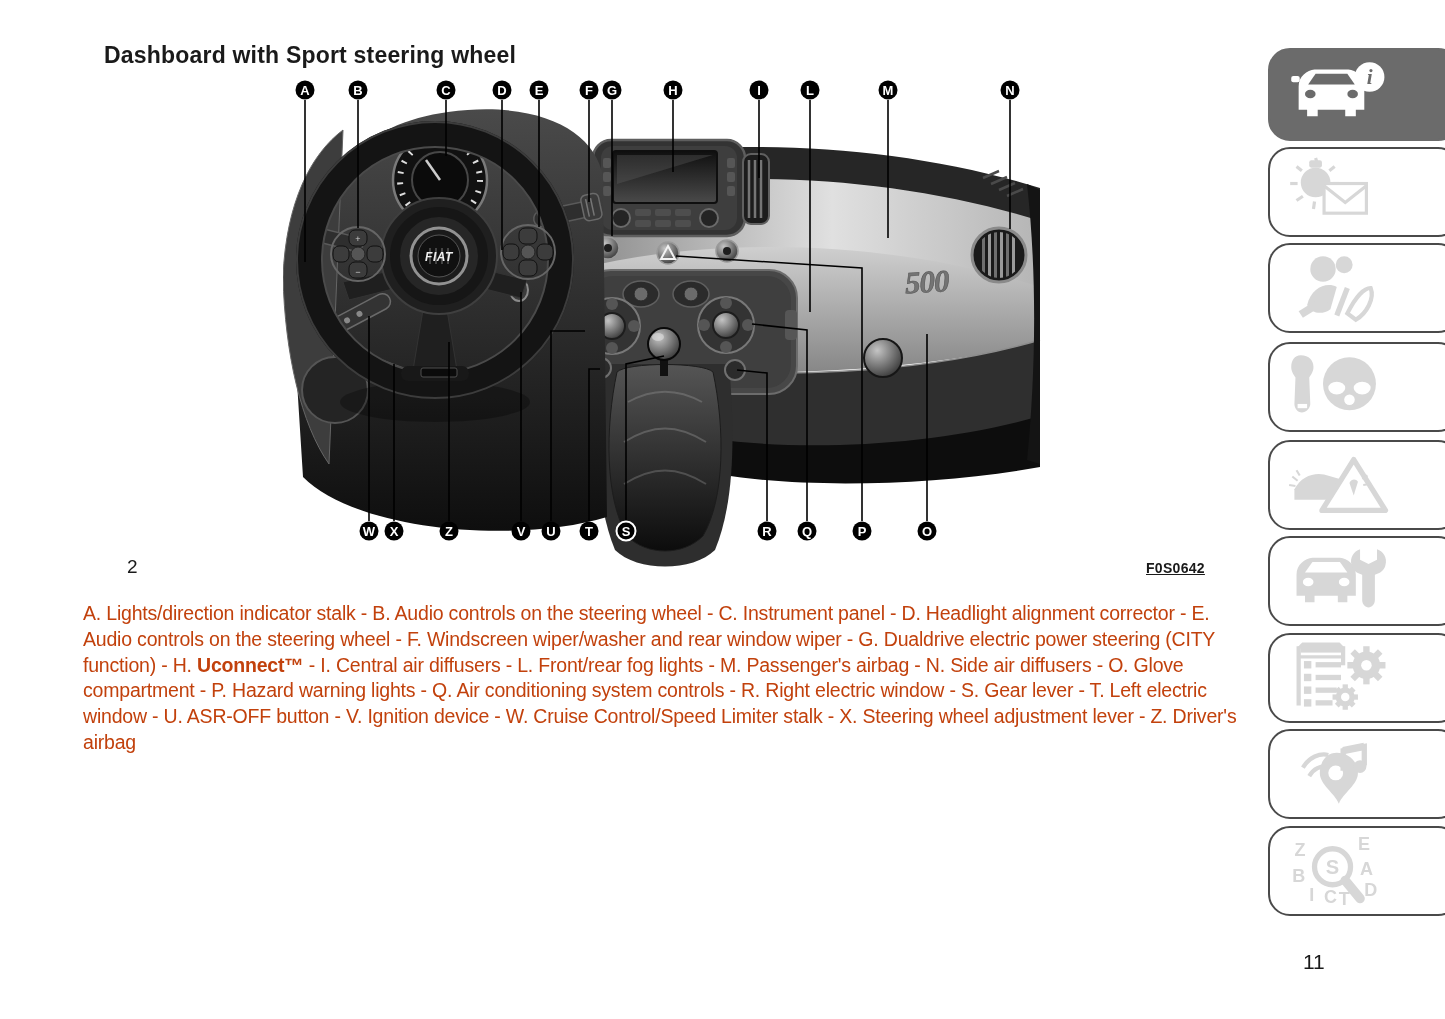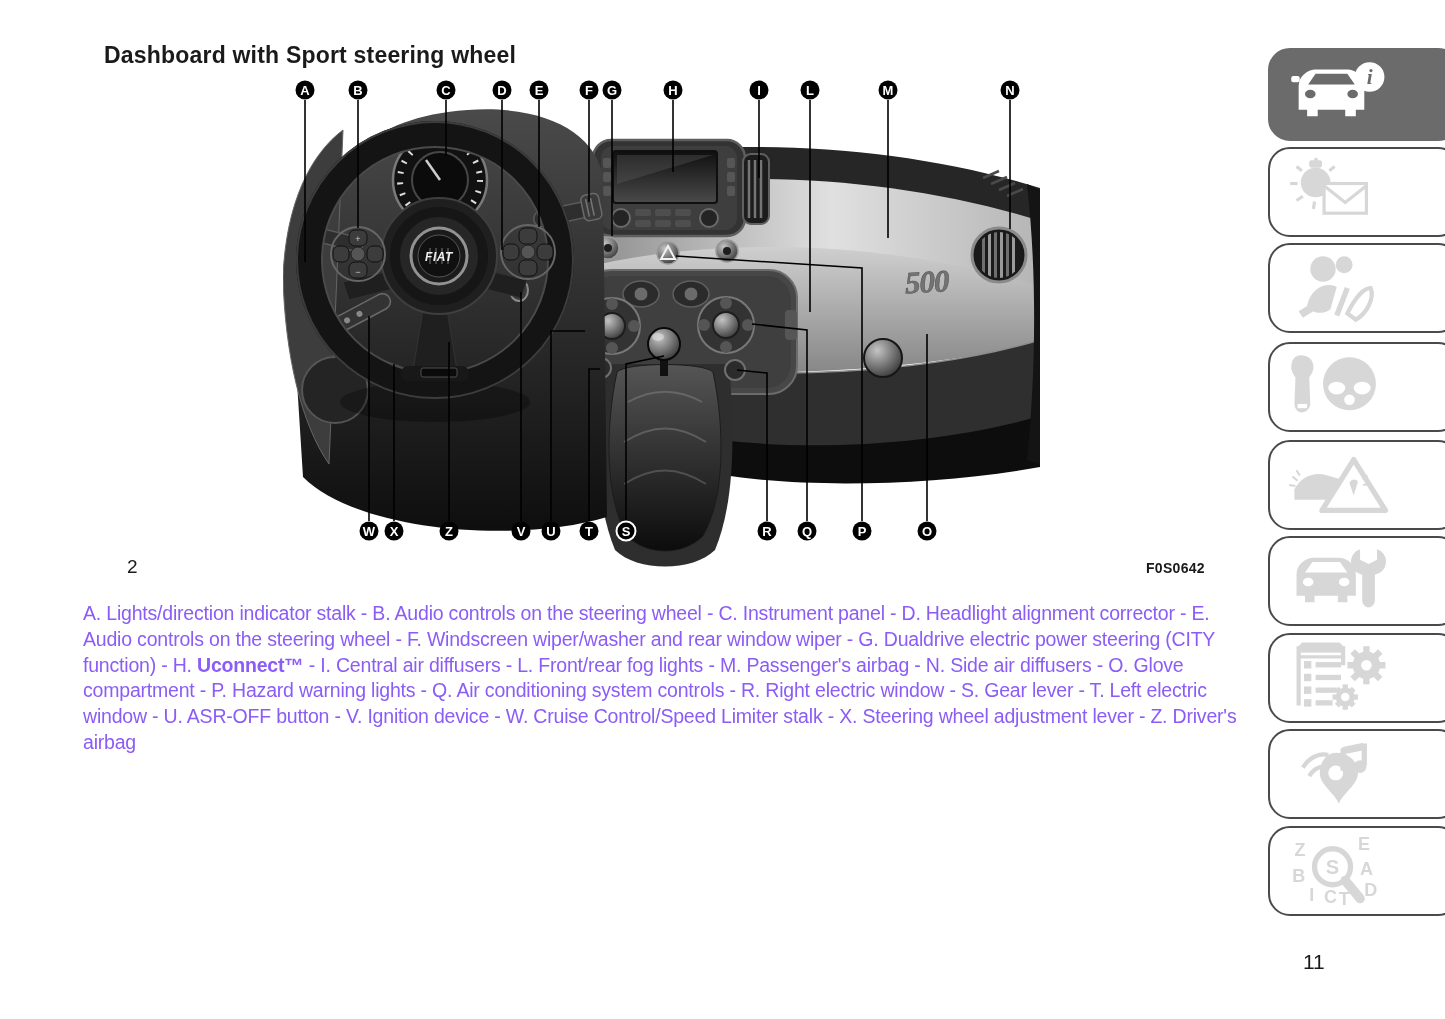--- a/index.html
+++ b/index.html
@@ -3,24 +3,24 @@
 <meta charset="utf-8">
 <style>
   html,body{margin:0;padding:0;}
   body{
     width:1445px;height:1019px;position:relative;overflow:hidden;
     background:#ffffff;font-family:"Liberation Sans",sans-serif;color:#1a1a1a;
   }
   
   .page-title{position:absolute;left:83px;top:42px;font-size:23px;font-weight:700;letter-spacing:.2px;margin-left:21px;}
   .fig-num{position:absolute;left:127px;top:556px;font-size:19px;}
-  .fig-code{position:absolute;left:1146px;top:560px;font-size:14px;font-weight:700;letter-spacing:.3px;}
+  .fig-code{position:absolute;left:1146px;top:560px;font-size:14px;font-weight:700;letter-spacing:.3px;text-decoration:underline;}
   .legend{
     position:absolute;left:83px;top:601px;width:1162px;
-    font-size:19.5px;line-height:25.8px;letter-spacing:-0.2px;color:#8b5cf6;
+    font-size:19.5px;line-height:25.8px;letter-spacing:-0.2px;color:#c2410c;
   }
   .legend b{font-weight:700;}
   .page-num{position:absolute;left:1303px;top:950px;font-size:21px;font-weight:400;}
   
   .figure-wrap{position:absolute;left:283px;top:72px;width:760px;height:520px;}
   .figure-wrap svg{position:absolute;left:0;top:0;}
   #callout-layer .leader{stroke:#000;stroke-width:1.6;fill:none;}
   #callout-layer circle{fill:#000;}
   #callout-layer text{fill:#fff;font:700 13px "Liberation Sans",sans-serif;text-anchor:middle;}
   

